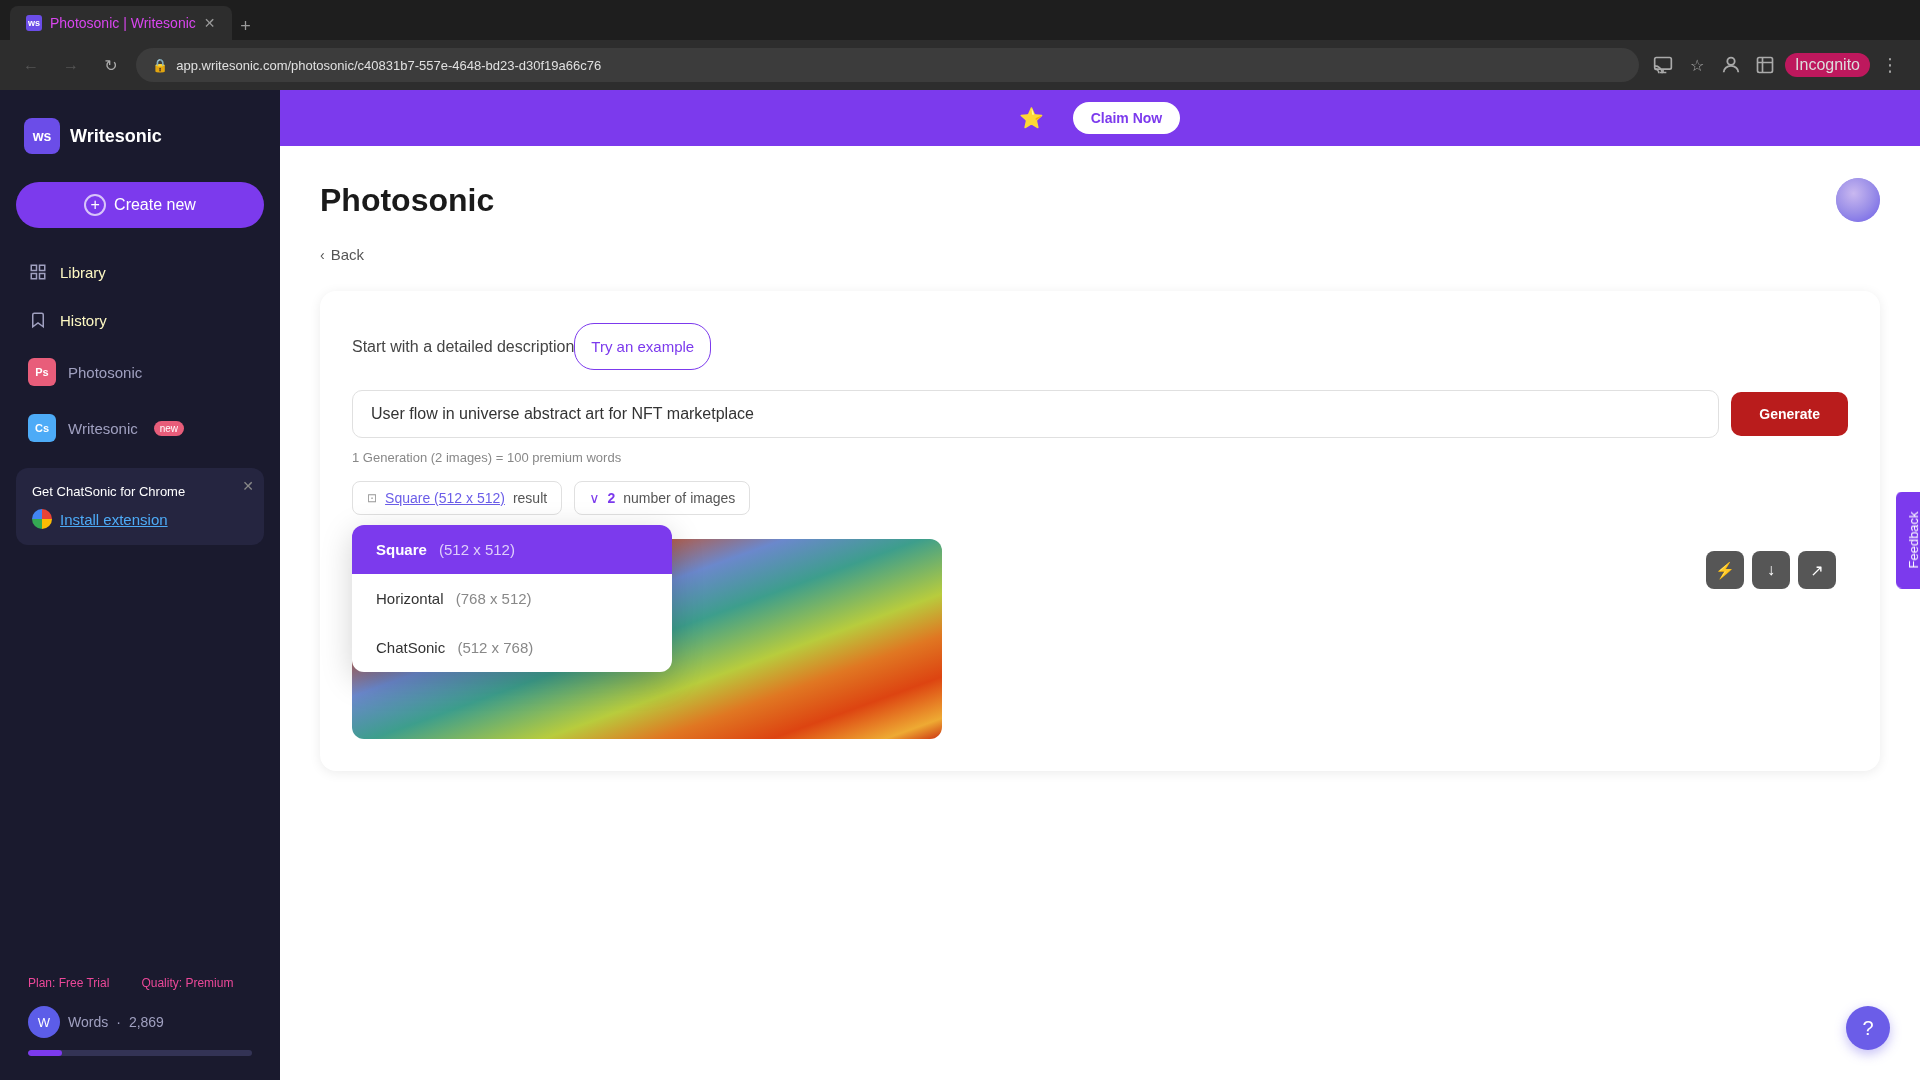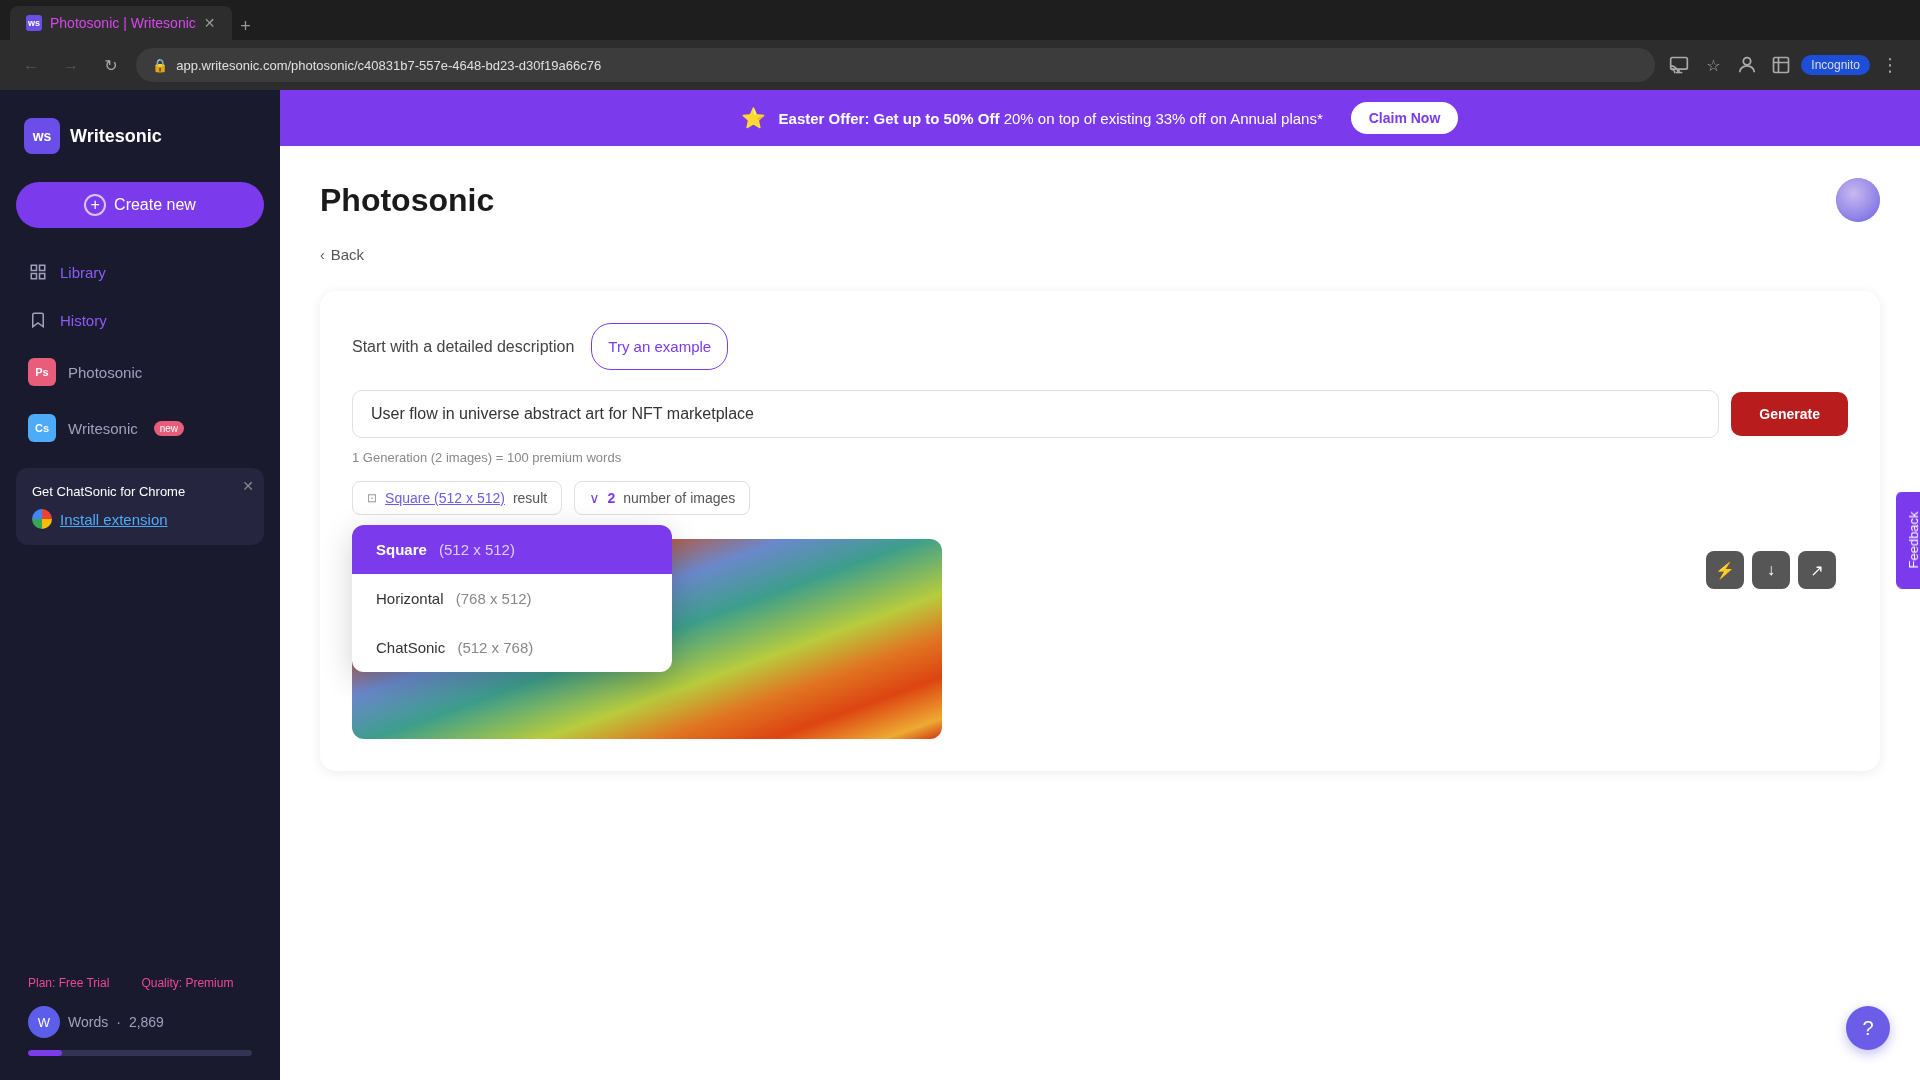--- a/index.html
+++ b/index.html
@@ -13,33 +13,33 @@
     .browser-tab-title { color: #d946ef; font-size: 14px; flex: 1; text-align: right; }
     .browser-tab-close { color: #999; cursor: pointer; font-size: 14px; }
     .browser-tab-new { width: 28px; height: 28px; display: flex; align-items: center; justify-content: center; color: #999; font-size: 18px; cursor: pointer; }
     .browser-nav { display: flex; align-items: center; height: 50px; padding: 0 16px; gap: 10px; background: #2d2d2d; }
     .nav-btn { width: 30px; height: 30px; display: flex; align-items: center; justify-content: center; color: #aaa; cursor: pointer; font-size: 16px; }
     .nav-btn.disabled { color: #555; }
     .address-bar { flex: 1; background: #3c3c3c; border-radius: 20px; height: 34px; display: flex; align-items: center; padding: 0 16px; gap: 8px; }
     .address-text { color: #e0e0e0; font-size: 13px; }
     .nav-icons { display: flex; align-items: center; gap: 6px; }
     .nav-icon { width: 28px; height: 28px; display: flex; align-items: center; justify-content: center; color: #aaa; cursor: pointer; }
-    .incognito-badge { background: #1d4ed8; color: #ddd; font-size: 12px; padding: 3px 10px; border-radius: 12px; cursor: pointer; }
+    .incognito-badge { background: #be185d; color: #ddd; font-size: 16px; padding: 3px 10px; border-radius: 12px; cursor: pointer; }
 
     
     .app-layout { display: flex; flex: 1; overflow: hidden; }
 
     
     .sidebar { width: 280px; background: #1a1a2e; flex-shrink: 0; display: flex; flex-direction: column; padding: 20px 16px; gap: 8px; overflow-y: auto; }
     .sidebar-logo { display: flex; align-items: center; gap: 10px; padding: 8px; margin-bottom: 12px; }
     .logo-icon { width: 36px; height: 36px; background: #6b4de8; border-radius: 8px; display: flex; align-items: center; justify-content: center; color: white; font-weight: bold; font-size: 14px; }
     .logo-text { color: white; font-size: 18px; font-weight: 600; }
     .create-new-btn { background: #7c3aed; color: white; border: none; border-radius: 24px; padding: 12px 20px; display: flex; align-items: center; gap: 8px; font-size: 16px; font-weight: 500; cursor: pointer; width: 100%; justify-content: center; margin-bottom: 16px; }
     .create-new-btn .plus-icon { width: 22px; height: 22px; border: 2px solid rgba(255,255,255,0.7); border-radius: 50%; display: flex; align-items: center; justify-content: center; font-size: 16px; }
-    .sidebar-nav-item { display: flex; align-items: center; gap: 12px; padding: 10px 12px; color: #8b5cf6; border-radius: 8px; cursor: pointer; font-size: 15px; }
+    .sidebar-nav-item { display: flex; align-items: center; gap: 12px; padding: 10px 12px; color: #fef9c3; border-radius: 8px; cursor: pointer; font-size: 15px; }
     .nav-icon-shape { width: 20px; height: 20px; display: flex; align-items: center; justify-content: center; flex-shrink: 0; }
     .photosonic-item { display: flex; align-items: center; gap: 12px; padding: 10px 12px; color: #a0a0c0; border-radius: 8px; cursor: pointer; font-size: 15px; }
     .photosonic-item .ps-icon { width: 28px; height: 28px; background: #e85d7a; border-radius: 6px; display: flex; align-items: center; justify-content: center; color: white; font-size: 11px; font-weight: bold; flex-shrink: 0; }
     .chatsonic-item { display: flex; align-items: center; gap: 12px; padding: 10px 12px; color: #a0a0c0; border-radius: 8px; cursor: pointer; font-size: 15px; }
     .chatsonic-item .cs-icon { width: 28px; height: 28px; background: #4dabf7; border-radius: 6px; display: flex; align-items: center; justify-content: center; color: white; font-size: 11px; font-weight: bold; flex-shrink: 0; }
     .new-badge { background: #e85d7a; color: white; font-size: 10px; padding: 2px 6px; border-radius: 8px; margin-left: 4px; }
     .chrome-promo { background: #252540; border-radius: 12px; padding: 16px; margin-top: 8px; position: relative; }
     .chrome-promo-close { position: absolute; top: 10px; right: 10px; color: #888; cursor: pointer; font-size: 14px; }
     .chrome-promo-title { color: white; font-size: 13px; font-weight: 500; margin-bottom: 10px; }
     .chrome-link { color: #4dabf7; font-size: 15px; text-decoration: underline; cursor: pointer; display: flex; align-items: center; gap: 8px; }
@@ -66,21 +66,21 @@
     .page-header { display: flex; align-items: center; justify-content: space-between; margin-bottom: 24px; }
     .page-title { font-size: 32px; font-weight: 700; color: #1a1a1a; }
     .user-avatar-large { width: 44px; height: 44px; border-radius: 50%; background: #9b8fe8; display: flex; align-items: center; justify-content: center; overflow: hidden; }
     .user-avatar-img { width: 44px; height: 44px; background: radial-gradient(circle at 40% 35%, #c9b8f0 0%, #9b8fe8 50%, #6b5de8 100%); border-radius: 50%; }
 
     .back-btn { display: flex; align-items: center; gap: 6px; color: #555; font-size: 15px; cursor: pointer; margin-bottom: 28px; }
     .back-chevron { font-size: 14px; }
 
     .content-card { background: white; border-radius: 16px; padding: 32px; box-shadow: 0 2px 12px rgba(0,0,0,0.08); }
 
-    .description-header { display: flex; align-items: center; gap: 17px; margin-bottom: 20px; }
+    .description-header { display: flex; align-items: center; gap: 0; margin-bottom: 20px; }
     .description-label { color: #444; font-size: 16px; }
     .try-example-btn { border: 1.5px solid #7c3aed; color: #7c3aed; background: white; padding: 14px 16px; border-radius: 20px; font-size: 15px; cursor: pointer; font-weight: 500; }
 
     .prompt-row { display: flex; align-items: center; gap: 12px; margin-bottom: 12px; }
     .prompt-input { flex: 1; border: 1.5px solid #e0e0e0; border-radius: 10px; padding: 14px 18px; font-size: 16px; color: #333; outline: none; }
     .generate-btn { background: #b91c1c; color: white; border: none; padding: 14px 28px; border-radius: 10px; font-size: 14px; font-weight: 600; cursor: pointer; white-space: nowrap; }
 
     .generation-info { color: #888; font-size: 13px; margin-bottom: 16px; }
 
     .options-row { display: flex; align-items: center; gap: 12px; position: relative; }
@@ -219,24 +219,20 @@
       <div class="progress-bar-container">
         <div class="progress-bar-fill" style="width: 15%;"></div>
       </div>
     </div>
   </div>
 
   <div class="main-content">
 
     <div class="banner">
       <span class="banner-star">⭐</span>
-      <span class="banner-text">
-        <strong>Easter Offer: Get up to 50% Off</strong>
-        <span>20% on top of existing 33% off on Annual plans*</span>
-      </span>
       <button class="claim-btn">Claim Now</button>
     </div>
 
     <div class="page-content">
       <div class="page-header">
         <h1 class="page-title">Photosonic</h1>
         <div class="user-avatar-large">
           <div class="user-avatar-img"></div>
         </div>
       </div>

